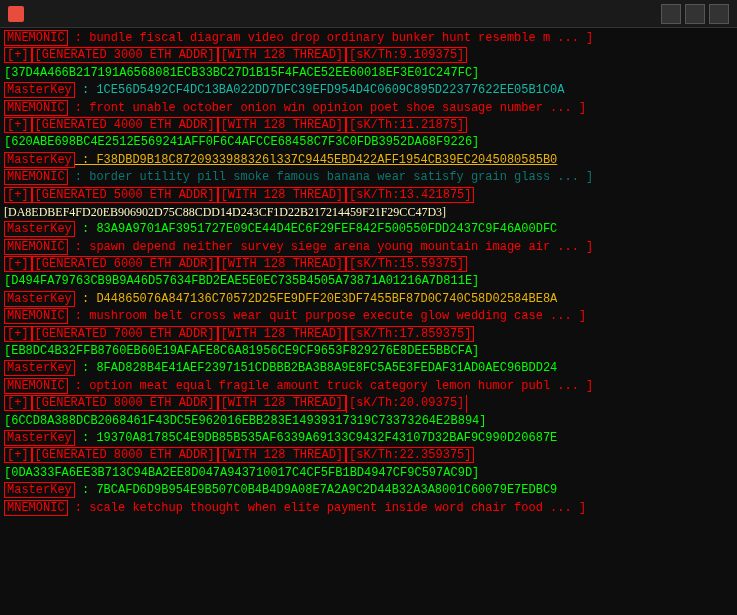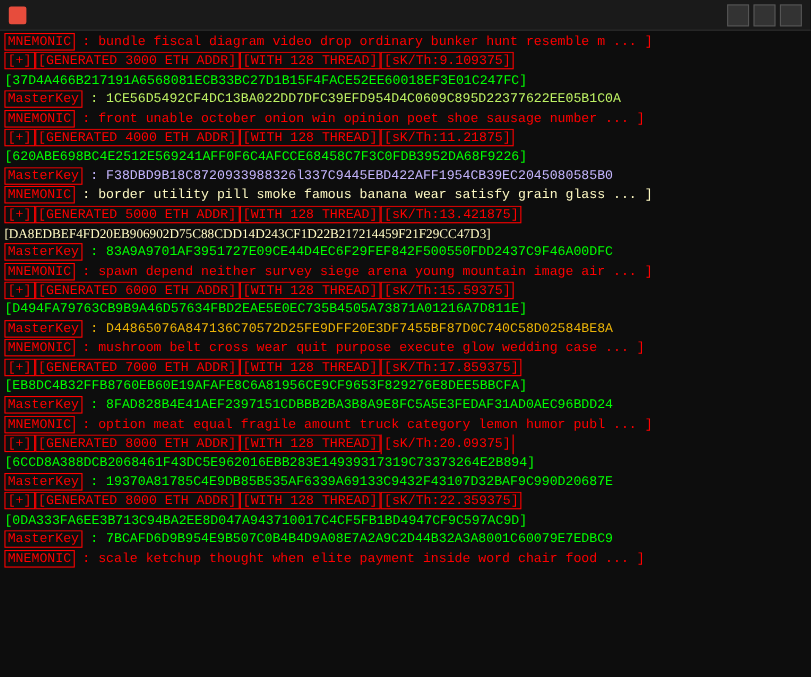--- a/index.html
+++ b/index.html
@@ -93,26 +93,26 @@
       <button class="titlebar-btn"></button>
       <button class="titlebar-btn"></button>
       <button class="titlebar-btn"></button>
     </div>
   </div>
 
   <div class="content" id="terminal-content">
   <div class="line"><span style="color: rgb(255, 0, 0); border: 1px solid rgb(255, 0, 0); padding: 0px 2px;">MNEMONIC</span><span style="color: rgb(255, 0, 0);"> : bundle fiscal diagram video drop ordinary bunker hunt resemble m ... ]</span></div>
       <div class="line"><span style="color:#ff0000;border:1px solid #ff0000;padding:0 2px">[+]</span><span style="color:#ff0000;border:1px solid #ff0000;padding:0 2px">[GENERATED 3000 ETH ADDR]</span><span style="color:#ff0000;border:1px solid #ff0000;padding:0 2px">[WITH 128 THREAD]</span><span style="color:#ff0000;border:1px solid #ff0000;padding:0 2px">[sK/Th:9.109375]</span></div>
       <div class="line" style="color: rgb(0, 255, 0);">[37D4A466B217191A6568081ECB33BC27D1B15F4FACE52EE60018EF3E01C247FC]</div>
-      <div class="line"><span style="color: rgb(255, 0, 0); border: 1px solid rgb(255, 0, 0); padding: 0px 2px;">MasterKey</span><span style="color: #bef264;"> :  1CE56D5492CF4DC13BA022DD7DFC39EFD954D4C0609C895D22377622EE05B1C0A</span></div>
+      <div class="line"><span style="color: rgb(255, 0, 0); border: 1px solid rgb(255, 0, 0); padding: 0px 2px;">MasterKey</span><span style="color: #14b8a6;"> :  1CE56D5492CF4DC13BA022DD7DFC39EFD954D4C0609C895D22377622EE05B1C0A</span></div>
       <div class="line"><span style="color: rgb(255, 0, 0); border: 1px solid rgb(255, 0, 0); padding: 0px 2px;">MNEMONIC</span><span style="color: rgb(255, 0, 0);"> : front unable october onion win opinion poet shoe sausage number ... ]</span></div>
       <div class="line"><span style="color:#ff0000;border:1px solid #ff0000;padding:0 2px">[+]</span><span style="color:#ff0000;border:1px solid #ff0000;padding:0 2px">[GENERATED 4000 ETH ADDR]</span><span style="color:#ff0000;border:1px solid #ff0000;padding:0 2px">[WITH 128 THREAD]</span><span style="color:#ff0000;border:1px solid #ff0000;padding:0 2px">[sK/Th:11.21875]</span></div>
       <div class="line" style="color: rgb(0, 255, 0);">[620ABE698BC4E2512E569241AFF0F6C4AFCCE68458C7F3C0FDB3952DA68F9226]</div>
-      <div class="line"><span style="color: rgb(255, 0, 0); border: 1px solid rgb(255, 0, 0); padding: 0px 2px;">MasterKey</span><span style="color: #c4b5fd;"> :  F38DBD9B18C8720933988326l337C9445EBD422AFF1954CB39EC2045080585B0</span></div>
-      <div class="line"><span style="color: rgb(255, 0, 0); border: 1px solid rgb(255, 0, 0); padding: 0px 2px;">MNEMONIC</span><span style="color: #fef9c3;"> : border utility pill smoke famous banana wear satisfy grain glass ... ]</span></div>
+      <div class="line"><span style="color: rgb(255, 0, 0); border: 1px solid rgb(255, 0, 0); padding: 0px 2px;">MasterKey</span><span style="color: #eab308; text-decoration: underline;"> :  F38DBD9B18C8720933988326l337C9445EBD422AFF1954CB39EC2045080585B0</span></div>
+      <div class="line"><span style="color: rgb(255, 0, 0); border: 1px solid rgb(255, 0, 0); padding: 0px 2px;">MNEMONIC</span><span style="color: #0f766e;"> : border utility pill smoke famous banana wear satisfy grain glass ... ]</span></div>
       <div class="line"><span style="color:#ff0000;border:1px solid #ff0000;padding:0 2px">[+]</span><span style="color:#ff0000;border:1px solid #ff0000;padding:0 2px">[GENERATED 5000 ETH ADDR]</span><span style="color:#ff0000;border:1px solid #ff0000;padding:0 2px">[WITH 128 THREAD]</span><span style="color:#ff0000;border:1px solid #ff0000;padding:0 2px">[sK/Th:13.421875]</span></div>
       <div class="line" style="color: #fef9c3; font-family: Liberation Serif, serif;">[DA8EDBEF4FD20EB906902D75C88CDD14D243CF1D22B217214459F21F29CC47D3]</div>
       <div class="line"><span style="color: rgb(255, 0, 0); border: 1px solid rgb(255, 0, 0); padding: 0px 2px;">MasterKey</span><span style="color: rgb(0, 255, 0);"> :  83A9A9701AF3951727E09CE44D4EC6F29FEF842F500550FDD2437C9F46A00DFC</span></div>
       <div class="line"><span style="color: rgb(255, 0, 0); border: 1px solid rgb(255, 0, 0); padding: 0px 2px;">MNEMONIC</span><span style="color: rgb(255, 0, 0);"> : spawn depend neither survey siege arena young mountain image air ... ]</span></div>
       <div class="line"><span style="color:#ff0000;border:1px solid #ff0000;padding:0 2px">[+]</span><span style="color:#ff0000;border:1px solid #ff0000;padding:0 2px">[GENERATED 6000 ETH ADDR]</span><span style="color:#ff0000;border:1px solid #ff0000;padding:0 2px">[WITH 128 THREAD]</span><span style="color:#ff0000;border:1px solid #ff0000;padding:0 2px">[sK/Th:15.59375]</span></div>
       <div class="line" style="color: rgb(0, 255, 0);">[D494FA79763CB9B9A46D57634FBD2EAE5E0EC735B4505A73871A01216A7D811E]</div>
       <div class="line"><span style="color: rgb(255, 0, 0); border: 1px solid rgb(255, 0, 0); padding: 0px 2px;">MasterKey</span><span style="color: #eab308;"> :  D44865076A847136C70572D25FE9DFF20E3DF7455BF87D0C740C58D02584BE8A</span></div>
       <div class="line"><span style="color: rgb(255, 0, 0); border: 1px solid rgb(255, 0, 0); padding: 0px 2px;">MNEMONIC</span><span style="color: rgb(255, 0, 0);"> : mushroom belt cross wear quit purpose execute glow wedding case ... ]</span></div>
       <div class="line"><span style="color:#ff0000;border:1px solid #ff0000;padding:0 2px">[+]</span><span style="color:#ff0000;border:1px solid #ff0000;padding:0 2px">[GENERATED 7000 ETH ADDR]</span><span style="color:#ff0000;border:1px solid #ff0000;padding:0 2px">[WITH 128 THREAD]</span><span style="color:#ff0000;border:1px solid #ff0000;padding:0 2px">[sK/Th:17.859375]</span></div>
       <div class="line" style="color: rgb(0, 255, 0);">[EB8DC4B32FFB8760EB60E19AFAFE8C6A81956CE9CF9653F829276E8DEE5BBCFA]</div>

